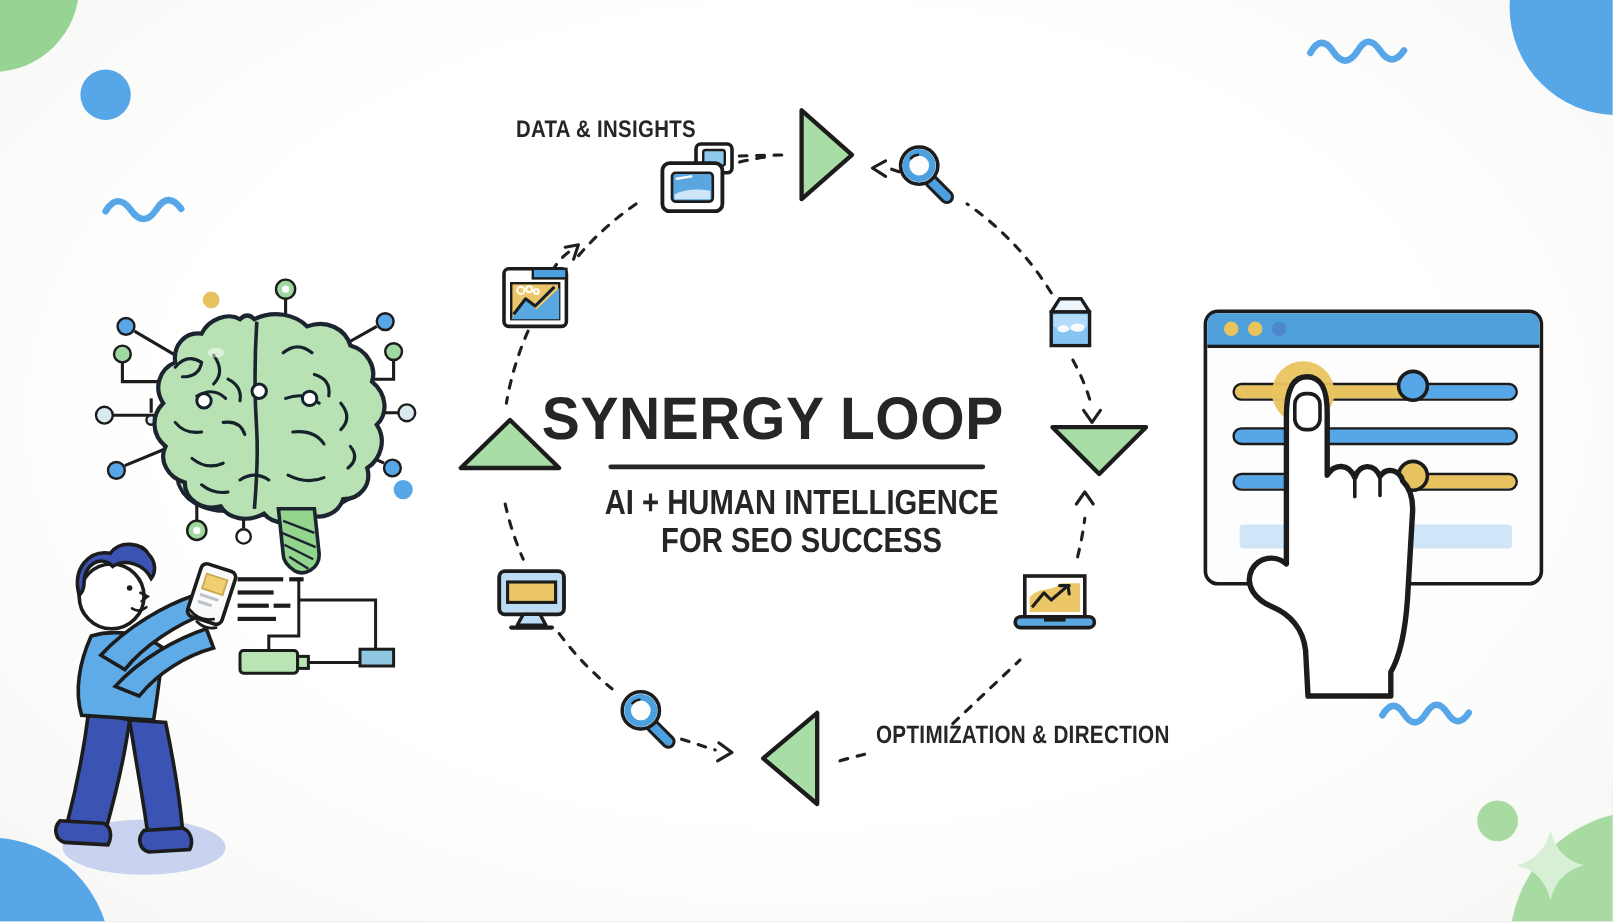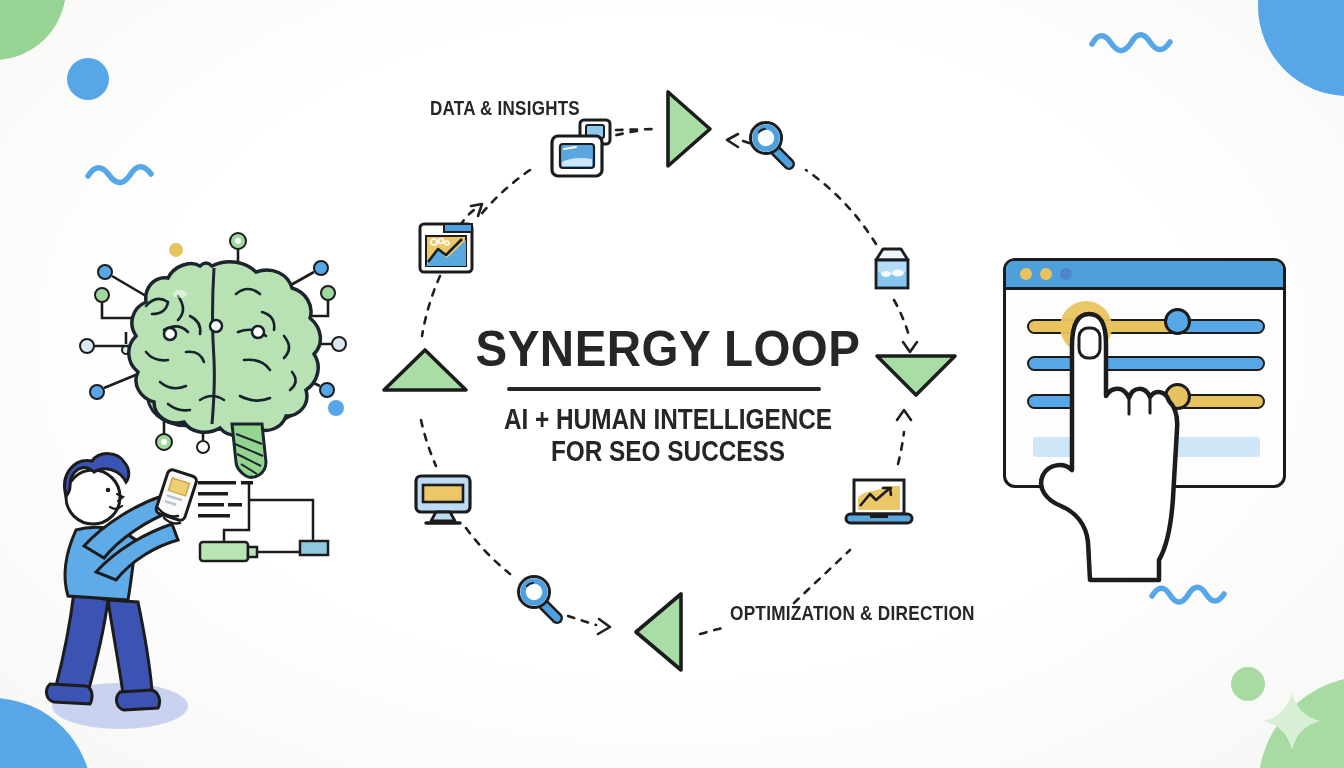--- a/index.html
+++ b/index.html
@@ -6,21 +6,21 @@
   #stage{
     position:relative;width:1344px;height:768px;overflow:hidden;
     background:radial-gradient(ellipse at 50% 45%, #ffffff 55%, #f6f6f4 100%);
     font-family:"Liberation Sans", sans-serif;color:#2a2a2a;
   }
   .abs{position:absolute;}
   .lbl{
     font-weight:700;color:#262626;letter-spacing:.3px;
     transform-origin:left center;white-space:nowrap;
   }
-  #title-block{left:404px;top:320px;width:528px;text-align:center;}
+  #title-block{left:380px;top:320px;width:528px;text-align:center;}
   #loop-title{
     font-size:50px;font-weight:700;letter-spacing:.5px;color:#262626;
     transform:scaleX(.95);transform-origin:center;white-space:nowrap;
   }
   #title-underline{left:507px;top:387px;width:314px;height:4px;background:#262626;border-radius:2px;}
   .subtitle{
     left:404px;width:528px;text-align:center;font-size:29px;font-weight:700;color:#262626;
   }
   .subtitle>div{transform:scaleX(.84);transform-origin:center;white-space:nowrap;}
   

